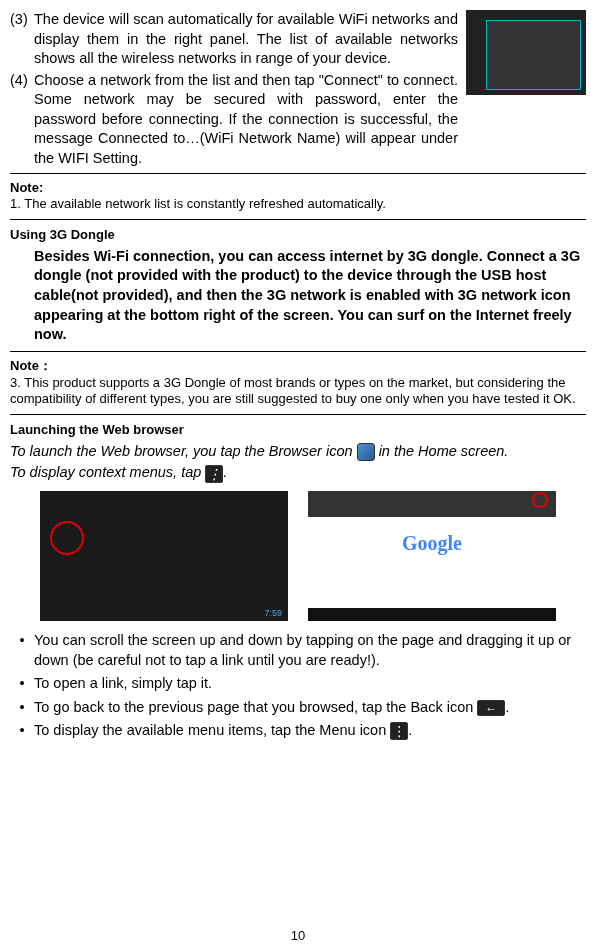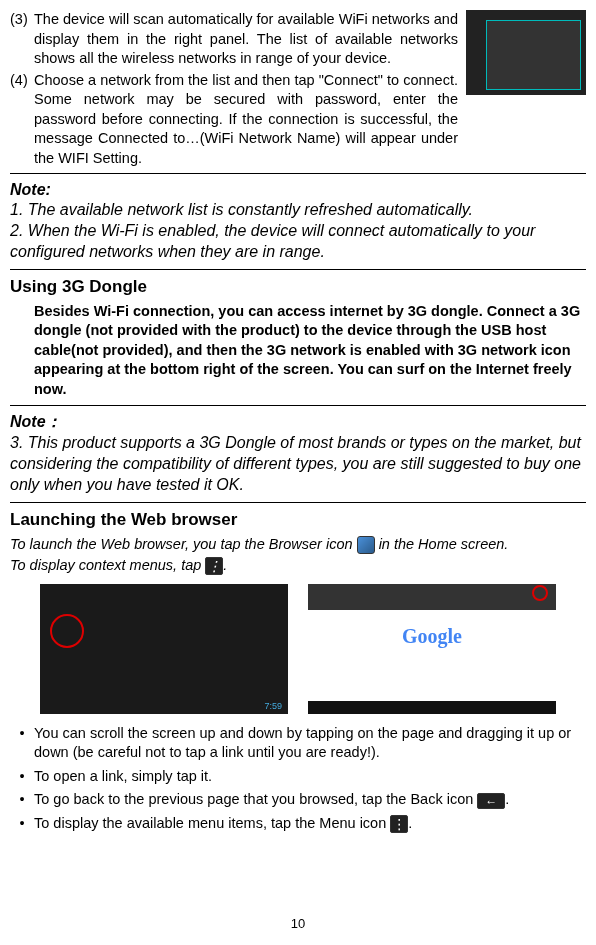--- a/index.html
+++ b/index.html
@@ -52,30 +52,29 @@
     .list-text-4 {
       flex: 1;
       text-align: justify;
     }
     hr.sep {
       border: none;
       border-top: 1px solid #000;
       margin: 4px 0;
     }
     .note-block {
-      font-style: italic;
-      font-size: 16px;
+      font-size: 13px;
       line-height: 1.3;
       padding: 2px 0;
     }
     .note-title {
       font-weight: bold;
     }
     h2 {
-      font-size: 17px;
+      font-size: 13px;
       font-weight: bold;
       margin: 6px 0 3px 0;
     }
     .indent-para {
       margin-left: 24px;
       margin-bottom: 6px;
       font-weight: bold;
     }
     .para {
       margin-bottom: 2px;
@@ -189,21 +188,21 @@
     .bullet-mark {
       width: 24px;
       flex-shrink: 0;
       text-align: center;
     }
     .bullet-text {
       flex: 1;
     }
     .page-num {
       position: absolute;
-      bottom: 12px;
+      bottom: 0;
       left: 50%;
       transform: translateX(-50%);
       font-size: 13px;
     }
   </style>
 </head>
 <body>
 
 <div class="float-img"></div>
 
@@ -215,21 +214,20 @@
 <div class="list-item">
   <div class="list-num">(4)</div>
   <div class="list-text-4">Choose a network from the list and then tap "Connect" to connect. Some network may be secured with password, enter the password before connecting. If the connection is successful, the message Connected to…(WiFi Network Name) will appear under the WIFI Setting.</div>
 </div>
 
 <hr class="sep">
 
 <div class="note-block">
   <div class="note-title">Note:</div>
   <div>1. The available network list is constantly refreshed automatically.</div>
-  <div>2. When the Wi-Fi is enabled, the device will connect automatically to your configured networks when they are in range.</div>
 </div>
 
 <hr class="sep">
 
 <h2>Using 3G Dongle</h2>
 <div class="indent-para">Besides Wi-Fi connection, you can access internet by 3G dongle. Connect a 3G dongle (not provided with the product) to the device through the USB host cable(not provided), and then the 3G network is enabled with 3G network icon appearing at the bottom right of the screen. You can surf on the Internet freely now.</div>
 
 <hr class="sep">
 
 <div class="note-block">

